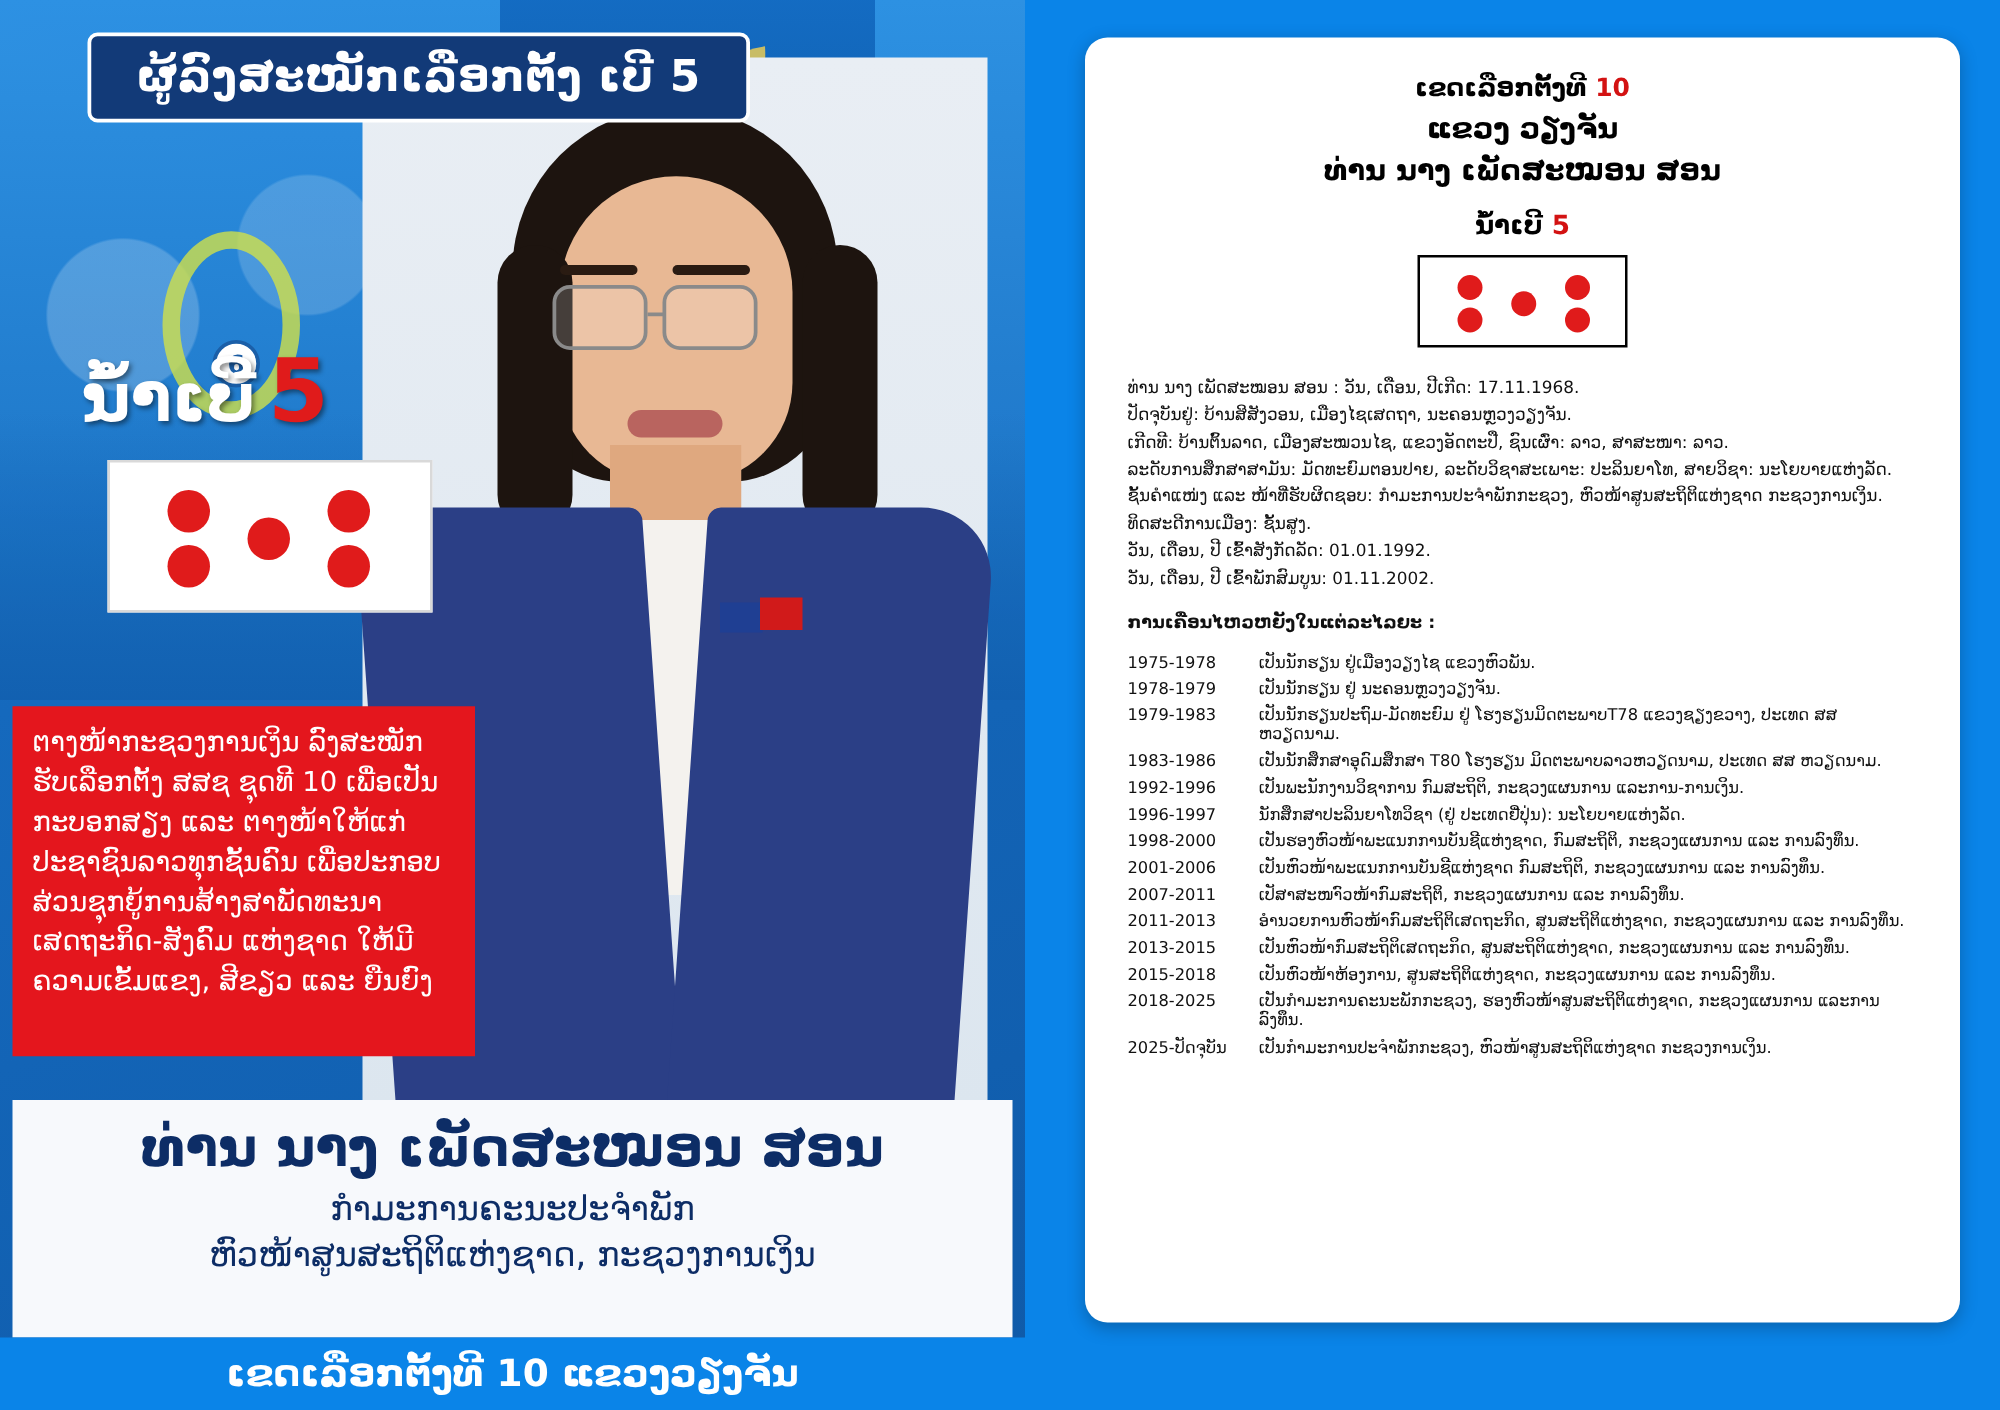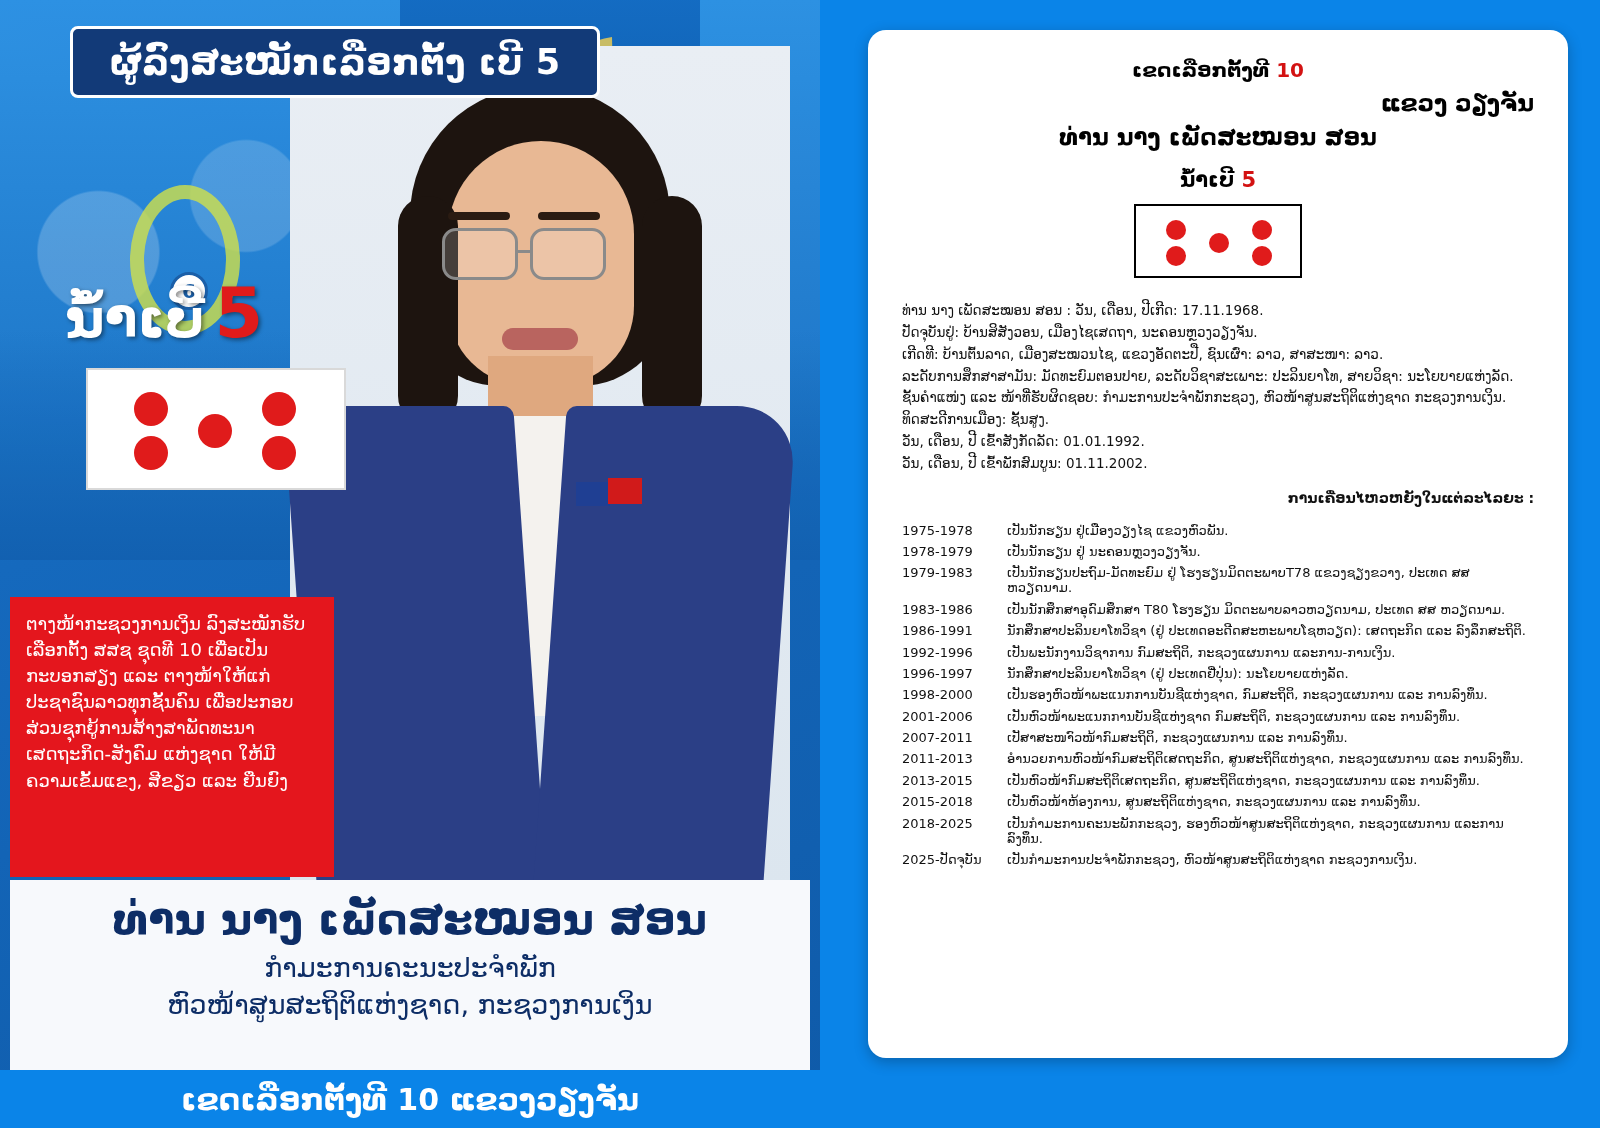--- a/index.html
+++ b/index.html
@@ -70,23 +70,23 @@
   }
   #numlabel .num { color:#e01b1b; font-size:70px; margin-left:10px; }
 
   #dotbox {
     position:absolute; left:86px; top:368px; width:260px; height:122px;
     background:#ffffff; border:2px solid #d9d9d9; z-index:6;
   }
   .dot { position:absolute; width:34px; height:34px; border-radius:50%; background:#e01b1b; }
 
   #redblock {
-    position:absolute; left:10px; top:565px; width:324px; height:280px;
+    position:absolute; left:10px; top:565px; width:370px; height:280px;
     background:#e4161d; color:#ffffff; padding:14px 16px; z-index:6;
-    font-size:18px; line-height:1.45;margin-top:32px;
+    font-size:22px; line-height:1.45;
   }
 
   #portrait {
     position:absolute; right:30px; bottom:242px; width:500px; height:840px; z-index:4;
   }
   .p-bg { position:absolute; inset:0; background:linear-gradient(180deg,#e9eef4,#dce6ef); }
   .p-hair { position:absolute; left:120px; top:40px; width:260px; height:300px; background:#1d140f; border-radius:130px 130px 90px 90px; }
   .p-face { position:absolute; left:158px; top:95px; width:186px; height:245px; background:#e8b894; border-radius:93px 93px 80px 80px; }
   .p-neck { position:absolute; left:198px; top:310px; width:105px; height:90px; background:#dfa87f; }
   .p-hair2 { position:absolute; left:108px; top:150px; width:60px; height:230px; background:#1d140f; border-radius:40px; }
@@ -119,32 +119,32 @@
 
   
   #card {
     position:absolute; left:868px; top:30px; width:700px; height:1028px;
     background:#ffffff; border-radius:18px; box-shadow:0 4px 14px rgba(0,0,0,.25);
     padding:28px 34px 20px 34px;
   }
   .c-head { text-align:center; color:#000; }
   .c-head .l1 { font-size:20px; font-weight:bold; }
   .c-head .l1 .red { color:#d31212; }
-  .c-head .l2 { font-size:23px; font-weight:bold; margin-top:8px;text-align:right;}
+  .c-head .l2 { font-size:23px; font-weight:bold; margin-top:8px;}
   .c-head .l3 { font-size:23px; font-weight:bold; margin-top:8px;}
   .c-head .l4 { font-size:21px; font-weight:bold; margin-top:18px;}
   .c-head .l4 .red { color:#d31212; }
   #card-dotbox {
     position:relative; margin:12px auto 0 auto; width:168px; height:74px;
     border:2px solid #000; background:#fff;
   }
   #card-dotbox .dot { width:20px; height:20px; }
 
   .bio { margin-top:22px; font-size:13.5px; line-height:1.62; color:#111; }
-  .bio .center { text-align:right; font-weight:bold; margin-top:12px; font-size:14px;}
+  .bio .center { text-align:left; font-weight:bold; margin-top:12px; font-size:14px;}
 
   table.timeline { width:100%; border-collapse:collapse; margin-top:10px; font-size:13px;}
   table.timeline td { vertical-align:top; padding:3.2px 0; color:#111;margin-left:38px; }
   table.timeline td.yr { width:105px; white-space:nowrap; }
   .card-foot { text-align:center; font-size:13.5px; font-weight:bold; margin-top:16px;}
 </style>
 </head>
 <body>
 
 <div id="poster">
@@ -254,24 +254,20 @@
         </tr>
       <tr>
           <td class="yr">1979-1983</td>
           <td>ເປັນນັກຮຽນປະຖົມ-ມັດທະຍົມ ຢູ່ ໂຮງຮຽນມິດຕະພາບT78 ແຂວງຊຽງຂວາງ, ປະເທດ ສສ ຫວຽດນາມ.</td>
         </tr>
       <tr>
           <td class="yr">1983-1986</td>
           <td>ເປັນນັກສຶກສາອຸດົມສຶກສາ T80 ໂຮງຮຽນ ມິດຕະພາບລາວຫວຽດນາມ, ປະເທດ ສສ ຫວຽດນາມ.</td>
         </tr>
       <tr>
-          <td class="yr">1986-1991</td>
-          <td>ນັກສຶກສາປະລິນຍາໂທວິຊາ (ຢູ່ ປະເທດອະດີດສະຫະພາບໂຊຫວຽດ): ເສດຖະກິດ ແລະ ລົງລຶກສະຖິຕິ.</td>
-        </tr>
-      <tr>
           <td class="yr">1992-1996</td>
           <td>ເປັນພະນັກງານວິຊາການ ກົມສະຖິຕິ, ກະຊວງແຜນການ ແລະການ-ການເງິນ.</td>
         </tr>
       <tr>
           <td class="yr">1996-1997</td>
           <td>ນັກສຶກສາປະລິນຍາໂທວິຊາ (ຢູ່ ປະເທດຢີ່ປຸ່ນ): ນະໂຍບາຍແຫ່ງລັດ.</td>
         </tr>
       <tr>
           <td class="yr">1998-2000</td>
           <td>ເປັນຮອງຫົວໜ້າພະແນກການບັນຊີແຫ່ງຊາດ, ກົມສະຖິຕິ, ກະຊວງແຜນການ ແລະ ການລົງທຶນ.</td>

